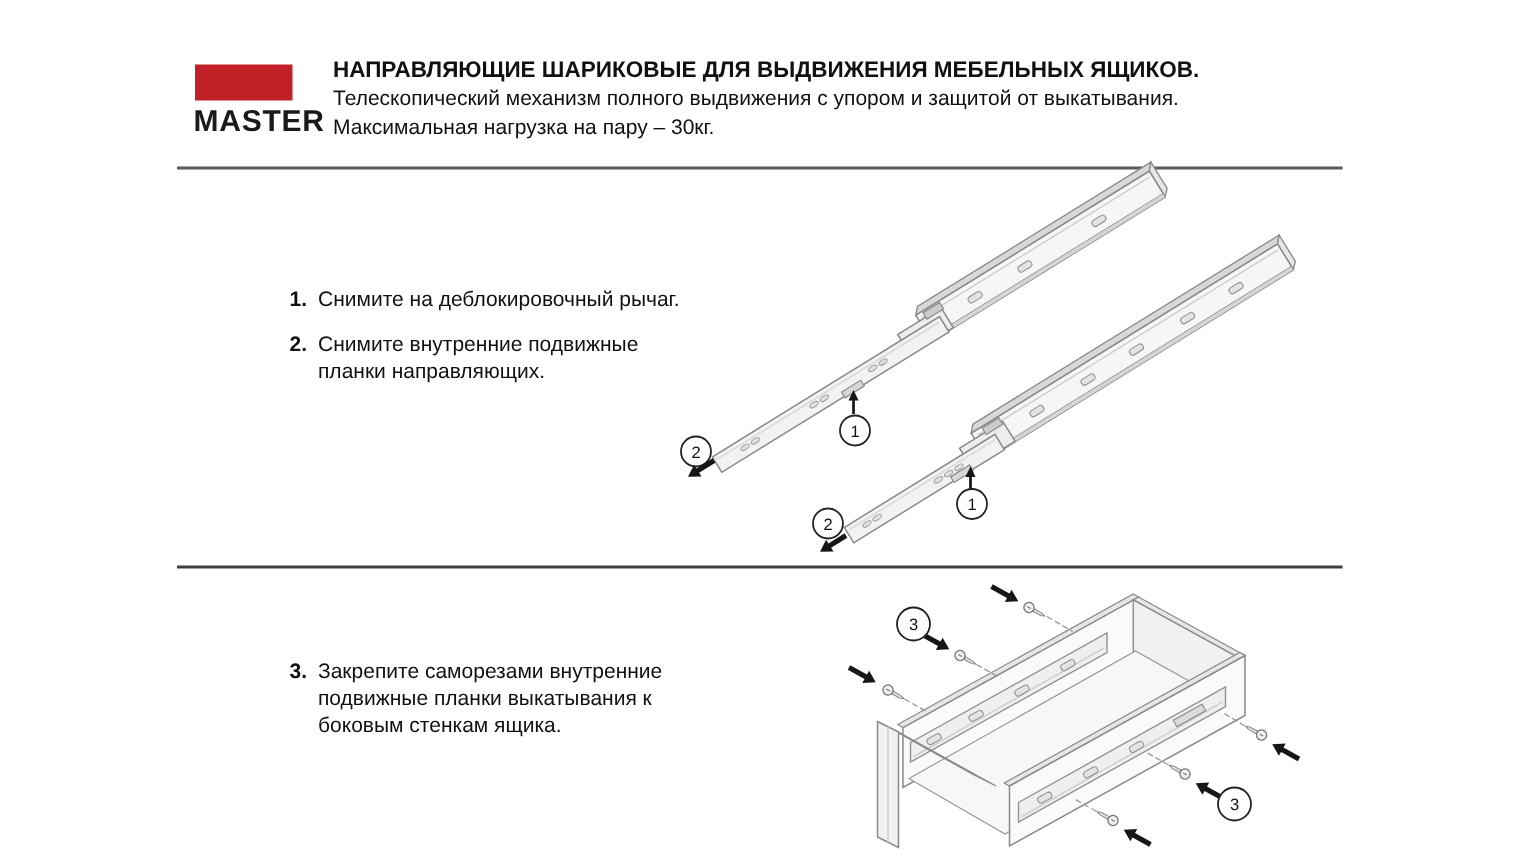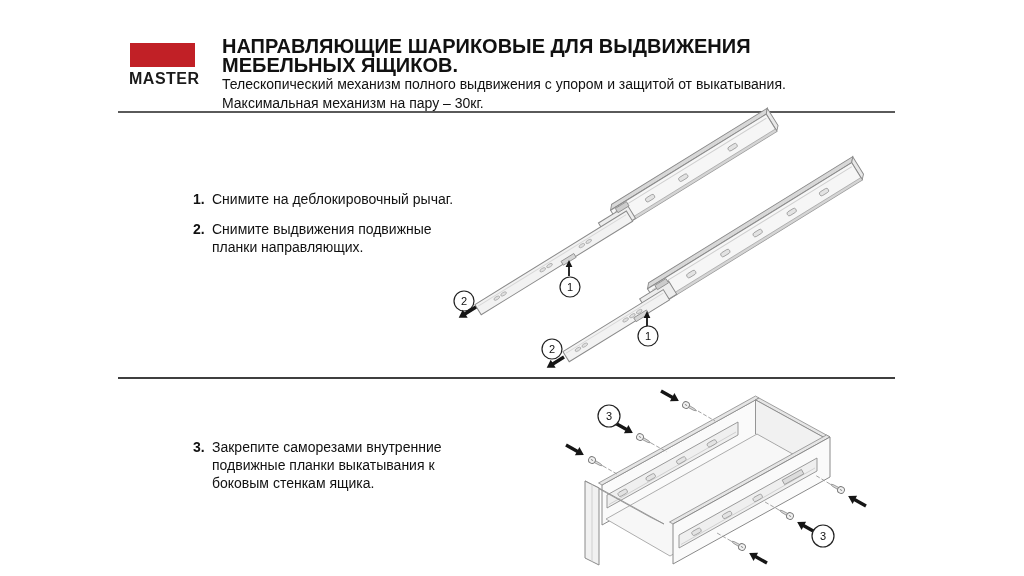--- a/index.html
+++ b/index.html
@@ -2,23 +2,23 @@
 <html><head>
 <meta charset="utf-8">
 <style>
   html,body{margin:0;padding:0;}
   body{
     width:1024px;height:576px;background:#ffffff;position:relative;overflow:hidden;
     font-family:"Liberation Sans",sans-serif;color:#111;
     -webkit-font-smoothing:antialiased;
   }
   .logo-bar{position:absolute;left:130px;top:43px;width:65px;height:24px;background:#c12026;}
-  .logo-text{position:absolute;left:129px;top:70px;font-size:16px;font-weight:bold;letter-spacing:.5px;color:#1a1a1a;}
+  .logo-text{position:absolute;left:129px;top:70px;font-size:20px;font-weight:bold;letter-spacing:.5px;color:#1a1a1a;}
   .header-block{position:absolute;left:222px;top:37px;width:620px;}
-  .header-title{font-size:20px;font-weight:bold;line-height:19px;}
+  .header-title{font-size:15px;font-weight:bold;line-height:19px;}
   .header-sub{font-size:14px;line-height:19px;}
   .rule{position:absolute;left:118px;width:777px;height:2px;}
   .rule-top{top:111px;background:#5a5a5a;}
   .rule-bottom{top:377px;background:#3f3f3f;}
   .step{position:absolute;left:193px;display:flex;font-size:14px;line-height:18px;}
   .step-num{font-weight:bold;width:19px;flex:none;}
   .step-text{width:256px;}
   .step-1{top:190px;}
   .step-2{top:220px;}
   .step-3{top:438px;}
@@ -30,33 +30,33 @@
 <body>
 
 <div>
 
   <div class="logo-bar" style="background: rgb(193, 32, 38);"></div>
   <div class="logo-text">MASTER</div>
 
   <div class="header-block">
     <div class="header-title">НАПРАВЛЯЮЩИЕ ШАРИКОВЫЕ ДЛЯ ВЫДВИЖЕНИЯ МЕБЕЛЬНЫХ ЯЩИКОВ.</div>
     <div class="header-sub">Телескопический механизм полного выдвижения с упором и защитой от выкатывания.</div>
-    <div class="header-sub">Максимальная механизм на пару – 30кг.</div>
+    <div class="header-sub">Максимальная нагрузка на пару – 30кг.</div>
   </div>
 
   <div class="rule rule-top"></div>
   <div class="rule rule-bottom"></div>
 
   <div class="step step-1">
     <span class="step-num">1.</span>
     <span class="step-text">Снимите на деблокировочный рычаг.</span>
   </div>
   <div class="step step-2">
     <span class="step-num">2.</span>
-    <span class="step-text">Снимите выдвижения подвижные планки направляющих.</span>
+    <span class="step-text">Снимите внутренние подвижные планки направляющих.</span>
   </div>
   <div class="step step-3">
     <span class="step-num">3.</span>
     <span class="step-text">Закрепите саморезами внутренние подвижные планки выкатывания к боковым стенкам ящика.</span>
   </div>
 
   <svg class="svg-slides" width="460" height="275" viewBox="0 0 460 275">
     <defs>
       <polygon id="fat-arrow" points="0,-2 15,-2 15,-5.5 24,0 15,5.5 15,2 0,2"></polygon>
       <polygon id="thin-arrow" points="0,-0.9 9,-0.9 9,-3.4 16,0 9,3.4 9,0.9 0,0.9"></polygon>

